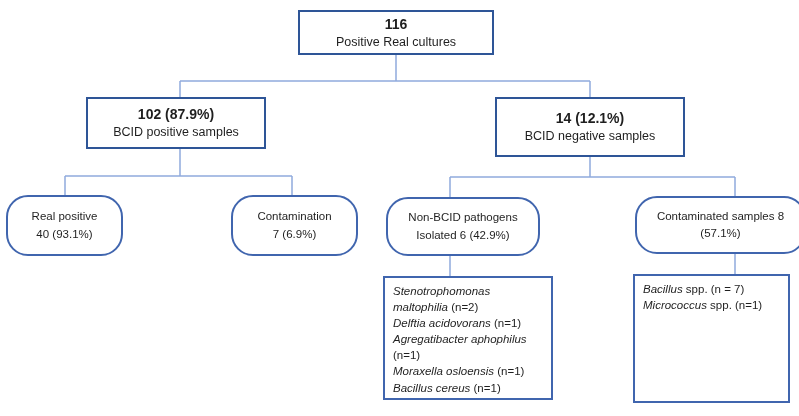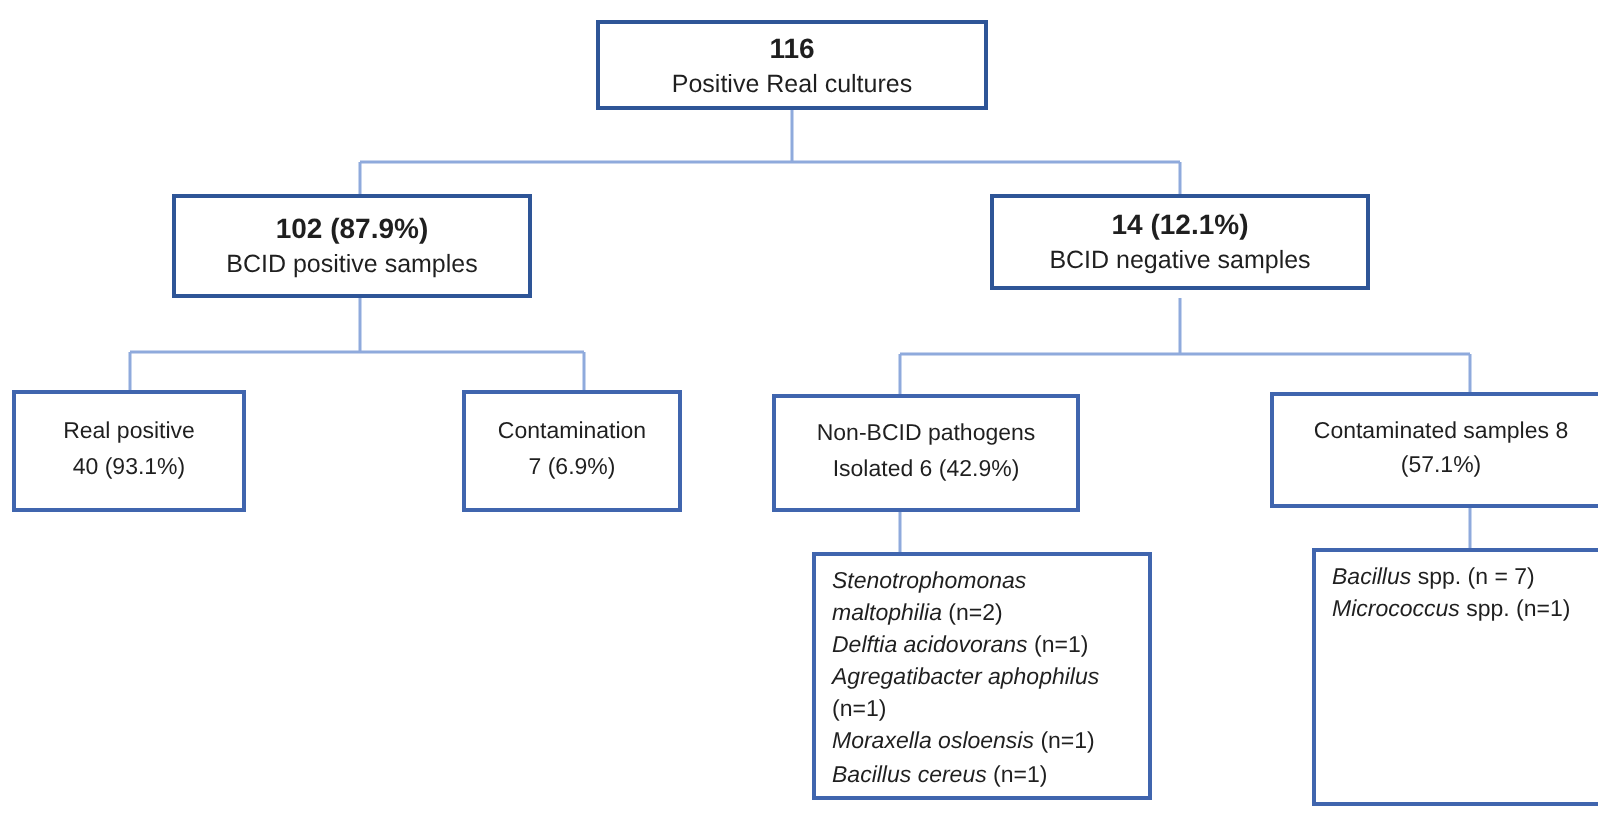--- a/index.html
+++ b/index.html
@@ -17,25 +17,25 @@
     box-sizing:border-box;
     background:#ffffff;
     display:flex; flex-direction:column;
     align-items:center; justify-content:center;
     text-align:center;
   }
   .lvl12 { border:2px solid #2E5597; }
   .lvl3  { border:2px solid #4065AE; }
   .value { font-weight:bold; font-size:14px; line-height:1.35; }
   .label { font-size:12.5px; line-height:1.35; }
-  .small { font-size:11.5px; line-height:1.5; }
+  .small { font-size:11.5px; line-height:1.5;border-radius:22px; }
   .list {
     align-items:flex-end; justify-content:flex-start;
     text-align:left; padding:5px 8px;
-    font-size:11.5px; line-height:1.4;margin-left:23px;
+    font-size:11.5px; line-height:1.4;
   }
   .organism { width:100%; }
   .organism .it { font-style:italic; }
 </style>
 </head>
 <body>
 
 <div id="stage">
 
   <svg id="connectors" width="799" height="416" viewBox="0 0 799 416">
@@ -64,31 +64,31 @@
   <div class="box lvl12" style="left:298px; top:10px; width:196px; height:45px">
     <div class="value">116</div>
     <div class="label">Positive Real cultures</div>
   </div>
 
   <div class="box lvl12" style="left:86px; top:97px; width:180px; height:52px">
     <div class="value">102 (87.9%)</div>
     <div class="label">BCID positive samples</div>
   </div>
 
-  <div class="box lvl12" style="left:495px; top:97px; width:190px; height:48px">
+  <div class="box lvl12" style="left:495px; top:97px; width:190px; height:60px">
     <div class="value">14 (12.1%)</div>
     <div class="label">BCID negative samples</div>
   </div>
 
   <div class="box lvl3 small" style="left:6px; top:195px; width:117px; height:61px">
     <div>Real positive</div>
     <div>40 (93.1%)</div>
   </div>
 
-  <div class="box lvl3 small" style="left:231px; top:195px; width:110px; height:61px">
+  <div class="box lvl3 small" style="left:231px; top:195px; width:127px; height:61px">
     <div>Contamination</div>
     <div>7 (6.9%)</div>
   </div>
 
   <div class="box lvl3 small" style="left:386px; top:197px; width:154px; height:59px">
     <div>Non-BCID pathogens</div>
     <div>Isolated 6 (42.9%)</div>
   </div>
 
   <div class="box lvl3 small" style="left:635px; top:196px; width:171px; height:58px">

